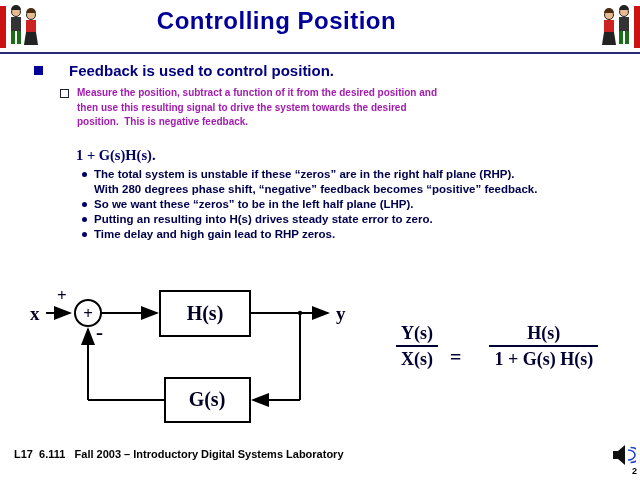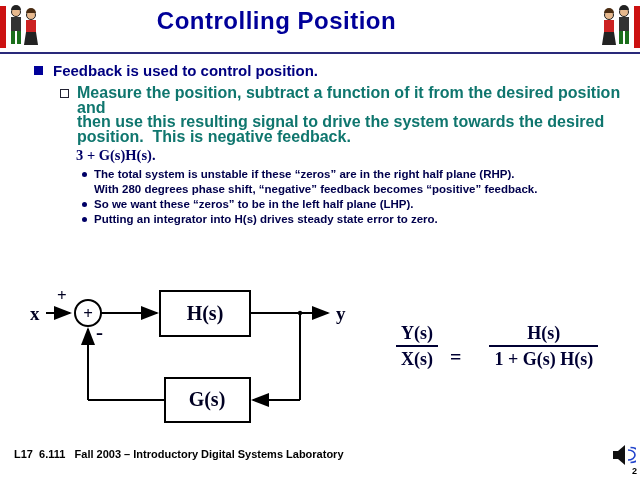--- a/index.html
+++ b/index.html
@@ -10,28 +10,28 @@
   
   .title{
     position:absolute;top:7px;left:0;width:553px;text-align:center;
     font-size:24px;font-weight:bold;color:#000099;letter-spacing:0.5px;
   }
   .rule{position:absolute;top:52px;left:0;width:640px;height:2px;background:#29297a;}
   .clipart{position:absolute;top:4px;}
   .clipart.left{left:0;}
   .clipart.right{right:0;transform:scaleX(-1);}
   
-  .l1{position:absolute;top:62px;left:34px;display:flex;align-items:flex-start;}
+  .l1{position:absolute;top:62px;left:34px;display:flex;align-items:flex-start;gap:16px;}
   .sq-filled{width:9px;height:9px;background:#000099;margin:4px 10px 0 0;flex:none;}
   .l1-text{font-size:15px;font-weight:bold;color:#000080;}
   .l2{position:absolute;left:60px;display:flex;align-items:flex-start;width:572px;}
   .l2.first{top:86px;}
   .l2.second{top:131px;}
   .sq-hollow{width:7px;height:7px;border:1.5px solid #222233;margin:3px 8px 0 0;flex:none;background:#fff;}
-  .l2-text{font-size:16px;font-weight:bold;color:#0f766e;line-height:14.5px;white-space:pre-wrap;}
+  .l2-text{font-size:10px;font-weight:bold;color:#a21caf;line-height:14.5px;white-space:pre-wrap;}
   .formula{
     position:absolute;top:147px;left:76px;
     font-family:"Liberation Serif",serif;font-size:14.5px;font-weight:bold;color:#000066;
   }
   .l3-list{position:absolute;top:167px;left:82px;width:540px;}
   .l3-item{display:flex;align-items:flex-start;}
   .dot{width:5px;height:5px;border-radius:50%;background:#000066;margin:5px 7px 0 0;flex:none;}
   .l3-text{font-size:11.5px;font-weight:bold;color:#00004d;line-height:15px;white-space:pre-wrap;}
   
   .diagram{position:absolute;left:0;top:282px;}
@@ -91,35 +91,39 @@
     <span class="l1-text">Feedback is used to control position.</span>
   </div>
 
   <div class="l2 first">
     <span class="sq-hollow"></span>
     <span class="l2-text">Measure the position, subtract a function of it from the desired position and
 then use this resulting signal to drive the system towards the desired
 position.  This is negative feedback.</span>
   </div>
 
-  <div class="formula">3 + G(s)H(s).</div>
+  <div class="formula">1 + G(s)H(s).</div>
 
   <div class="l3-list">
     <div class="l3-item">
       <span class="dot"></span>
       <span class="l3-text">The total system is unstable if these “zeros” are in the right half plane (RHP).
 With 280 degrees phase shift, “negative” feedback becomes “positive” feedback.</span>
     </div>
     <div class="l3-item">
       <span class="dot"></span>
       <span class="l3-text">So we want these “zeros” to be in the left half plane (LHP).</span>
     </div>
     <div class="l3-item">
       <span class="dot"></span>
-      <span class="l3-text">Putting an integrator into H(s) drives steady state error to zero.</span>
+      <span class="l3-text">Putting an resulting into H(s) drives steady state error to zero.</span>
+    </div>
+    <div class="l3-item">
+      <span class="dot"></span>
+      <span class="l3-text">Time delay and high gain lead to RHP zeros.</span>
     </div>
   </div>
 
   <svg class="diagram" width="640" height="160" viewBox="0 0 640 160">
     <defs>
       <marker id="arr" markerWidth="9" markerHeight="7" refX="8" refY="3.5" orient="auto">
         <path d="M0,0 L9,3.5 L0,7 z" fill="#000"></path>
       </marker>
     </defs>
     <text x="30" y="38" font-size="19">x</text>

